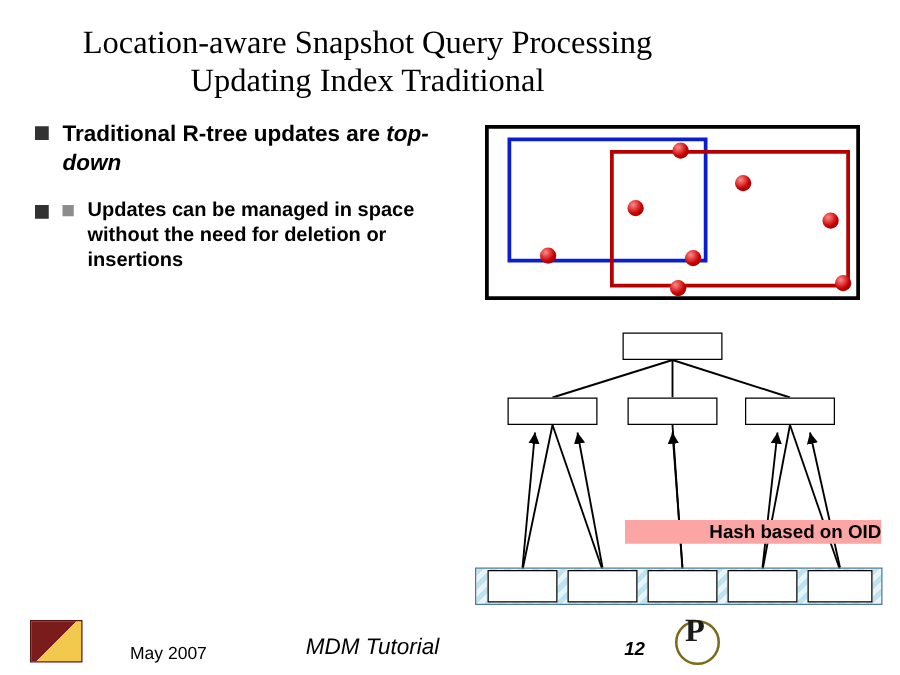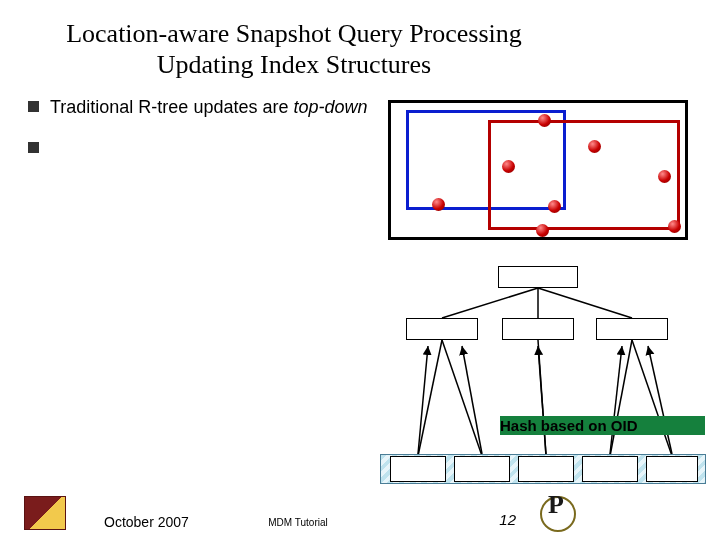--- a/index.html
+++ b/index.html
@@ -41,20 +41,21 @@
     padding: 0;
     margin: 0 0 18px 0;
   }
   ul.level1 > li {
     position: relative;
     padding-left: 22px;
     margin-bottom: 4px;
     font-size: 18px;
     line-height: 1.25;
     color: #000;
+    font-weight: bold;
   }
   ul.level1 > li::before {
     content: "";
     position: absolute;
     left: 0;
     top: 5px;
     width: 11px;
     height: 11px;
     background: #323232;
   }
@@ -145,24 +146,24 @@
   }
   .leaf1 { left: 12px; }
   .leaf2 { left: 76px; }
   .leaf3 { left: 140px; }
   .leaf4 { left: 204px; }
   .leaf5 { left: 268px; width: 52px; }
   .hashlabel {
     position: absolute;
     left: 122px; top: 150px;
     width: 205px;
-    background: #15803d;
+    background: #fca5a5;
     font-size: 15px;
     font-weight: bold;
-    text-align: left;
+    text-align: right;
     padding: 1px 0;
     z-index: 3;
   }
   
   .footer {
     position: absolute;
     left: 0; bottom: 10px;
     width: 720px;
     display: flex;
     align-items: flex-end;
@@ -176,28 +177,29 @@
   }
   .date {
     font-size: 14px;
     margin-left: 8px;
   }
   .center-footer {
     position: absolute;
     left: 50%;
     transform: translateX(-50%);
     bottom: 12px;
-    font-size: 10px;
+    font-size: 18px;
+    font-style: italic;
   }
   .slidenum {
     position: absolute;
     right: 80px;
     bottom: 12px;
     font-size: 15px;
-    font-weight: normal;
+    font-weight: bold;
     font-style: italic;
   }
   .logo-right {
     position: absolute;
     right: 18px; bottom: 6px;
     width: 44px; height: 44px;
   }
   .logo-right::before {
     content: "";
     position: absolute;
@@ -216,36 +218,39 @@
     color: #1a1a1a;
   }
 </style>
 </head>
 <body>
 
 <div class="slide">
 
   <div class="title">
     <span>Location-aware Snapshot Query Processing</span><br>
-    <span>Updating Index Structures</span>
+    <span>Updating Index Traditional</span>
   </div>
 
   <div class="content-row">
     <div class="left-col">
 
       <ul class="level1">
         <li>
           <span>Traditional R-tree updates are</span>
           <span class="italic">top-down</span>
         </li>
       </ul>
 
       <ul class="level1">
         <li>
           <ul class="level2">
+            <li>
+              <span>Updates can be managed in space without the need for deletion or insertions</span>
+            </li>
           </ul>
         </li>
       </ul>
 
     </div>
 
     <div class="right-col">
 
       <div class="rtree">
         <div class="rect-outer"></div>
@@ -295,19 +300,19 @@
         <div class="node leaf leaf3"></div>
         <div class="node leaf leaf4"></div>
         <div class="node leaf leaf5"></div>
       </div>
 
     </div>
   </div>
 
   <div class="footer">
     <div class="logo-left"></div>
-    <div class="date">October 2007</div>
+    <div class="date">May 2007</div>
   </div>
   <div class="center-footer">MDM Tutorial</div>
   <div class="slidenum">12</div>
   <div class="logo-right"></div>
 
 </div>
 
 </body></html>

